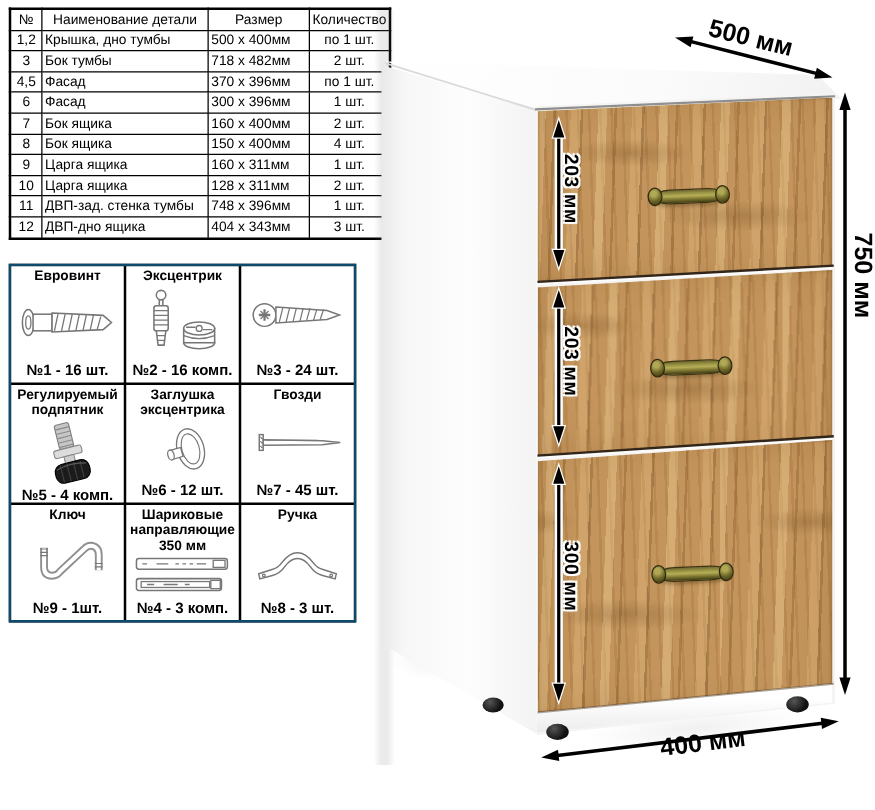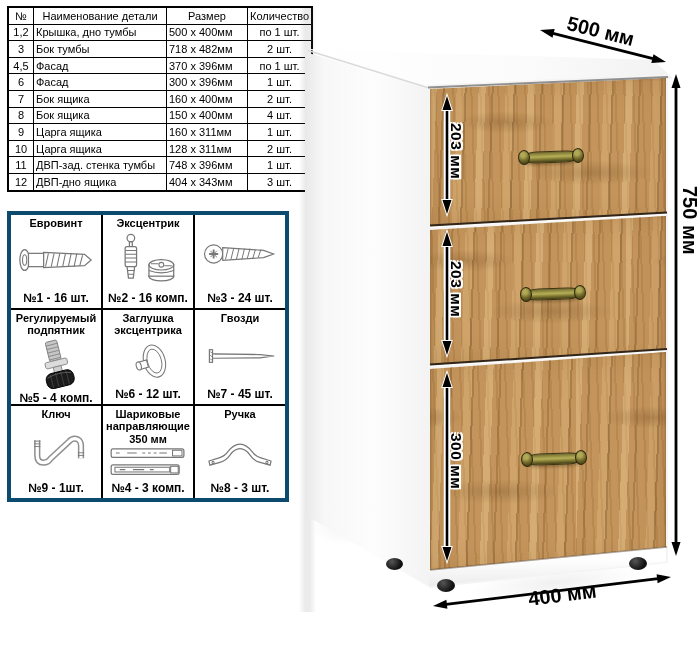--- a/index.html
+++ b/index.html
@@ -15,21 +15,21 @@
        overflow:hidden;white-space:nowrap;font-weight:400;}
   .parts-table table{border:2px solid #000;}
   .c-num{width:20px;text-align:center;}
   .c-name{width:128px;text-align:left;padding-left:4px;margin-top:33px;}
   .c-size{width:76px;text-align:left;}
   .c-qty{width:59px;text-align:center;}
   .parts-table th{text-align:center;font-weight:400;}
 
   
   .hw-grid{left:7px;top:211px;display:grid;grid-template-columns:90px 90px 90px;
-       grid-template-rows:93px 94px 92px;gap:2px;background:#000;border:4px solid #0c4a6e;}
+       grid-template-rows:93px 94px 92px;gap:2px;background:#000;border:2px solid #0c4a6e;}
   .hw-cell{background:#fff;display:flex;flex-direction:column;align-items:center;
        justify-content:space-between;padding:2px 1px 3px;}
   .hw-title{font-size:11px;font-weight:700;text-align:center;line-height:1.12;}
   .hw-count{font-size:12px;font-weight:700;text-align:left;}
   .hw-icon{flex:1;display:flex;align-items:center;justify-content:center;}
   .hw-icon svg{display:block;}
 
   
   .vignette{left:299px;top:8px;width:17px;height:604px;
        background:linear-gradient(90deg,rgba(120,120,120,0) 0%,rgba(120,120,120,.15) 35%,

